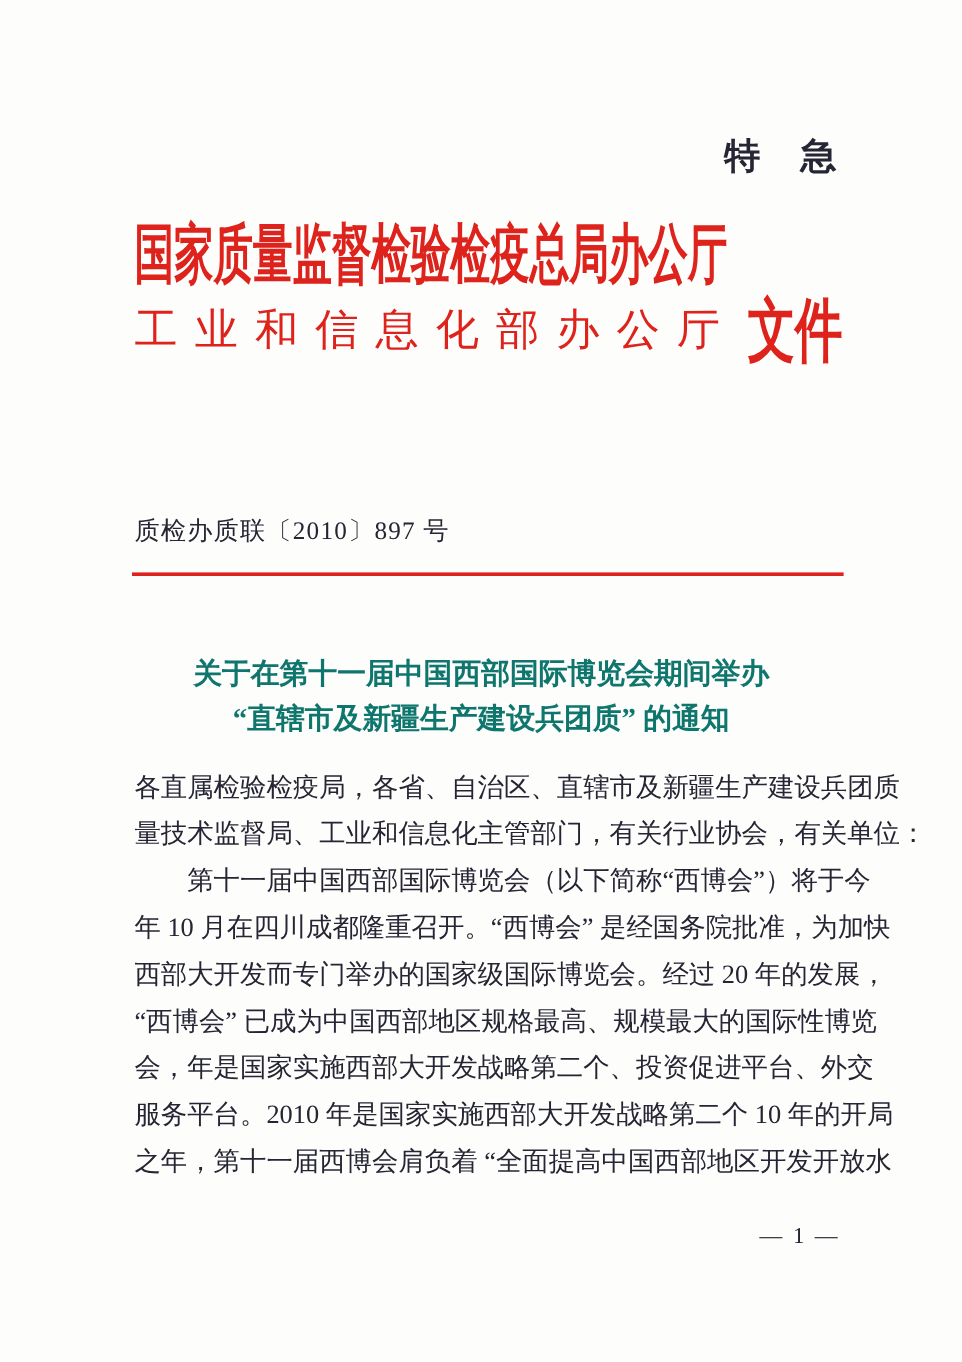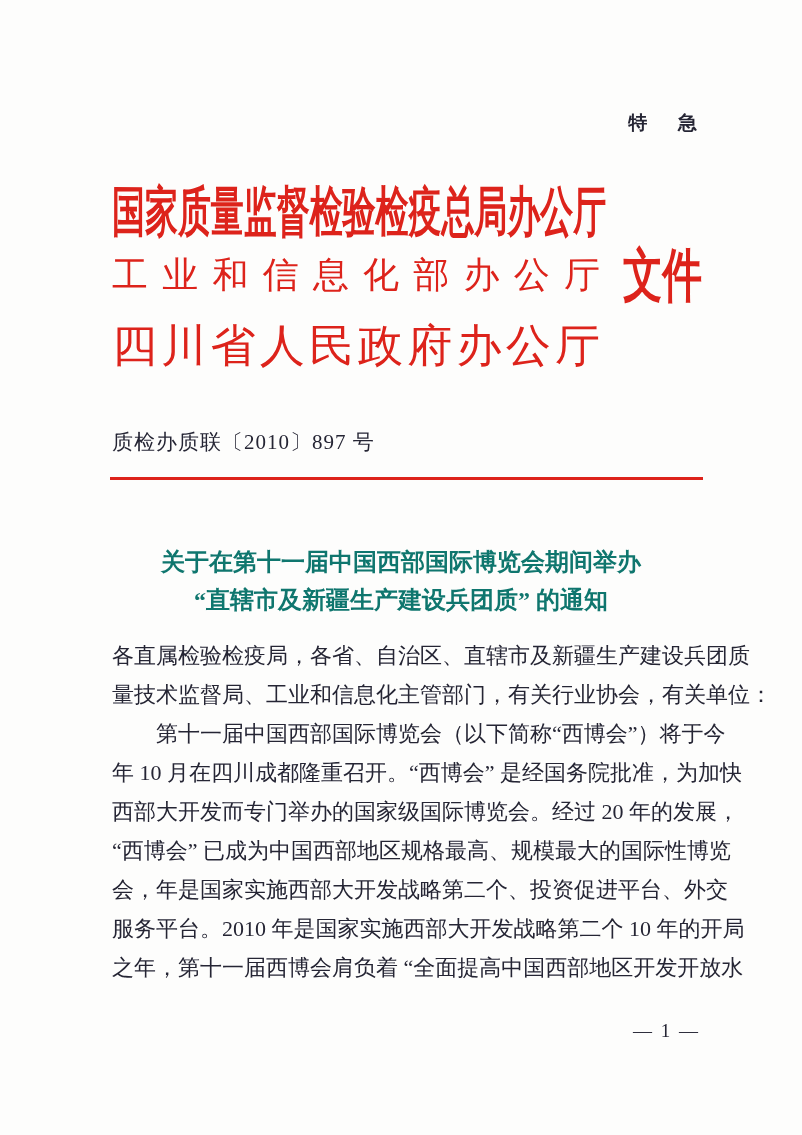--- a/index.html
+++ b/index.html
@@ -13,21 +13,21 @@
     height: 1135px;
     background: #fdfdfc;
     overflow: hidden;
     font-family: "Liberation Serif", "DejaVu Serif", serif;
     color: var(--ink-black, #252534);
   }
   .urgent {
     position: absolute;
     top: 110px;
     right: 103px;
-    font-size: 19px;
+    font-size: 30px;
     font-weight: 700;
     word-spacing: 22px;
     letter-spacing: 2px;
     white-space: nowrap;
   }
   .lh-line1 {
     position: absolute;
     left: 112px;
     top: 184px;
     font-size: 54px;
@@ -137,21 +137,20 @@
 
   <div class="urgent">特 急</div>
 
   <div class="lh-line1">国家质量监督检验检疫总局办公厅</div>
 
   <div class="lh-row">
     <div class="lh-line2">工业和信息化部办公厅</div>
     <div class="lh-wenjian">文件</div>
   </div>
 
-  <div class="lh-line3">四川省人民政府办公厅</div>
 
   <div class="doc-number">质检办质联〔2010〕897 号</div>
 
   <div class="red-rule"></div>
 
   <div class="doc-title">
     <div>关于在第十一届中国西部国际博览会期间举办</div>
     <div>“直辖市及新疆生产建设兵团质” 的通知</div>
   </div>
 

